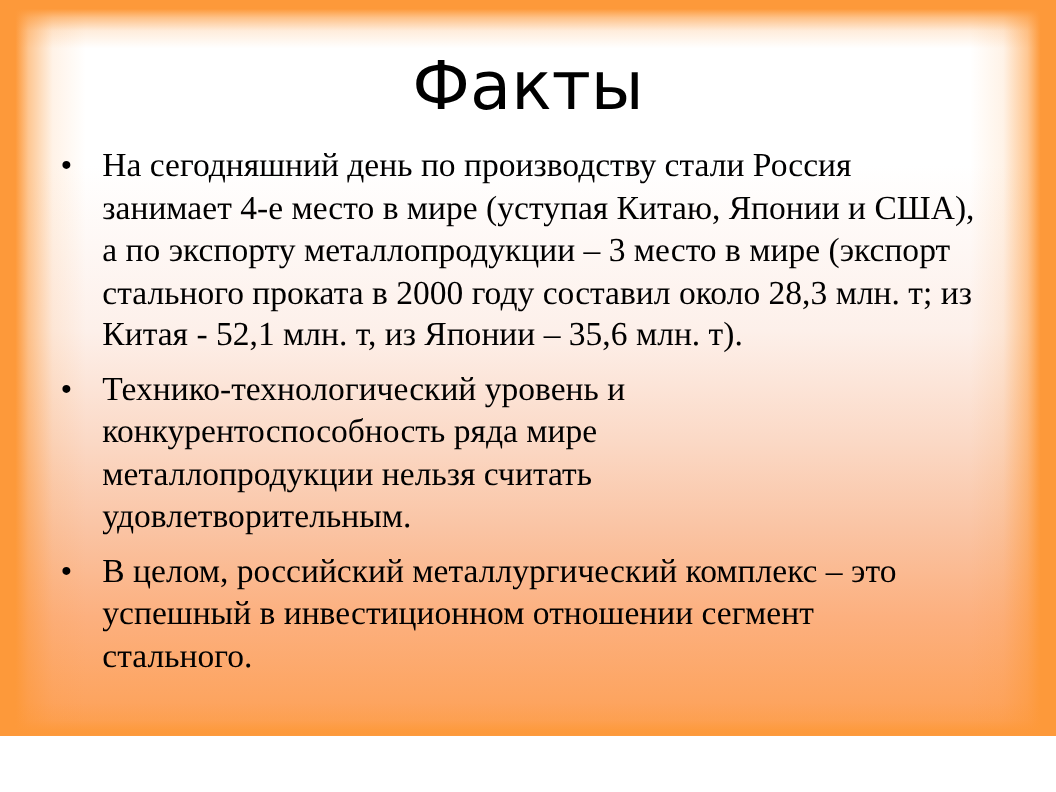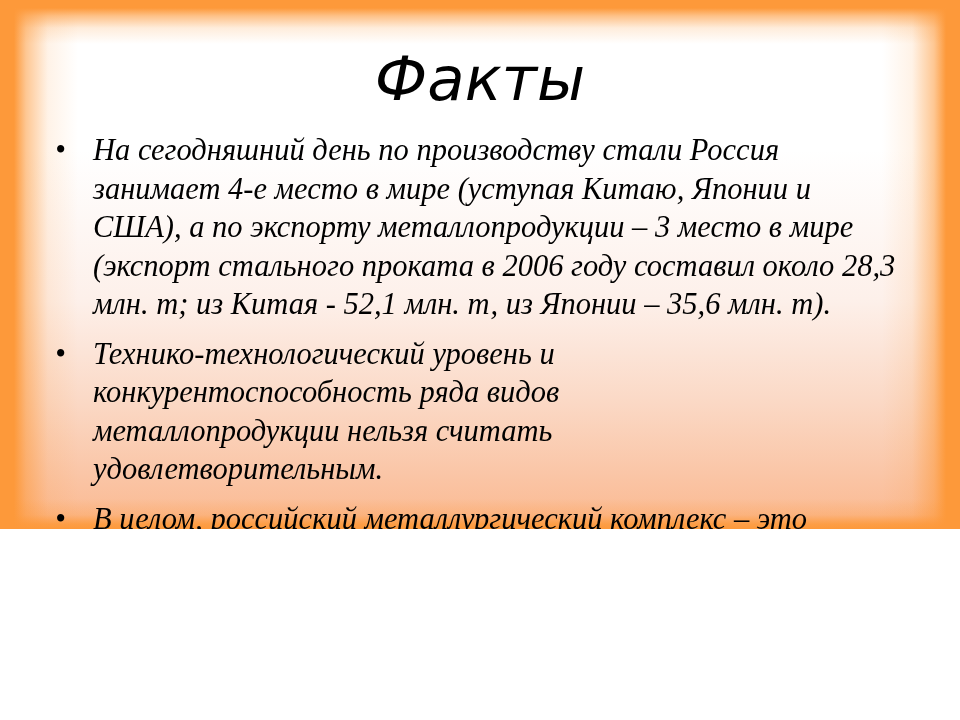--- a/index.html
+++ b/index.html
@@ -11,35 +11,34 @@
     width: 960px;
     height: 720px;
     overflow: hidden;
     font-family: "Liberation Serif", "DejaVu Serif", serif;
   }
 
   
   #slide {
     position: relative;
     width: 960px;
-    height: 529px;
+    height: 669px;
     box-sizing: border-box;
     
     background:
       linear-gradient(to bottom,
         #ffffff 0px,
         #ffffff 150px,
         #fdf0ea 300px,
         #fbd9c6 400px,
         #fac4a4 480px,
         #fcb07f 560px,
         #fda45f 640px,
         #fe9b3c 720px);
     overflow: hidden;
-    font-style: italic;
   }
 
   
   #frame-sides {
     position: absolute;
     inset: 0;
     pointer-events: none;
     background:
       linear-gradient(to right,
         rgba(253,153,58,1) 0px,
@@ -142,26 +141,26 @@
   <div id="frame-topbottom"></div>
 
   <div id="content">
 
     <div id="slide-title">Факты</div>
 
     <ul id="bullet-list">
 
       <li class="bullet-item" id="bullet-0">
         <span class="bullet-marker">•</span>
-        <span class="bullet-text">На сегодняшний день по производству стали Россия занимает 4-е место в мире (уступая Китаю, Японии и США), а по экспорту металлопродукции – 3 место в мире (экспорт стального проката в 2006 году составил около 28,3 млн. т; из Китая - 52,1 млн. т, из Японии – 35,6 млн. т).</span>
+        <span class="bullet-text">На сегодняшний день по производству стали Россия занимает 4-е место в мире (уступая Китаю, Японии и США), а по экспорту металлопродукции – 3 место в мире (экспорт стального проката в 2000 году составил около 28,3 млн. т; из Китая - 52,1 млн. т, из Японии – 35,6 млн. т).</span>
       </li>
 
       <li class="bullet-item" id="bullet-1">
         <span class="bullet-marker">•</span>
-        <span class="bullet-text">Технико-технологический уровень и конкурентоспособность ряда видов металлопродукции нельзя считать удовлетворительным.</span>
+        <span class="bullet-text">Технико-технологический уровень и конкурентоспособность ряда мире металлопродукции нельзя считать удовлетворительным.</span>
       </li>
 
       <li class="bullet-item" id="bullet-2">
         <span class="bullet-marker">•</span>
         <span class="bullet-text">В целом, российский металлургический комплекс – это успешный в инвестиционном отношении сегмент стального.</span>
       </li>
 
     </ul>
 
   </div>

